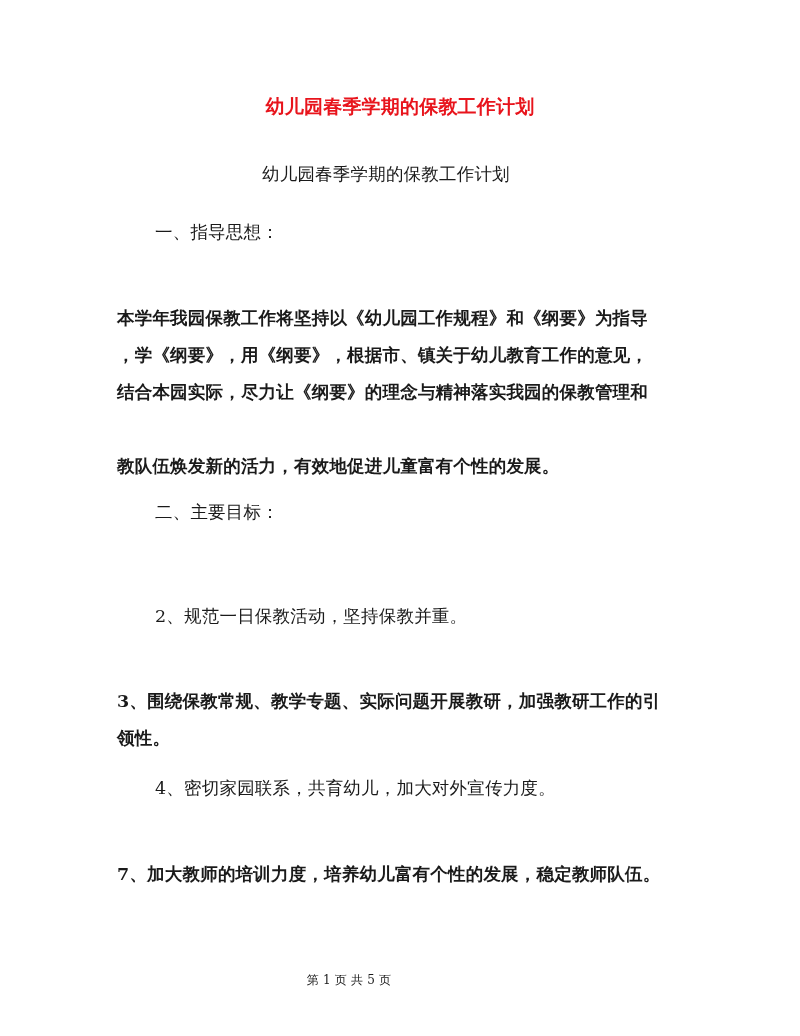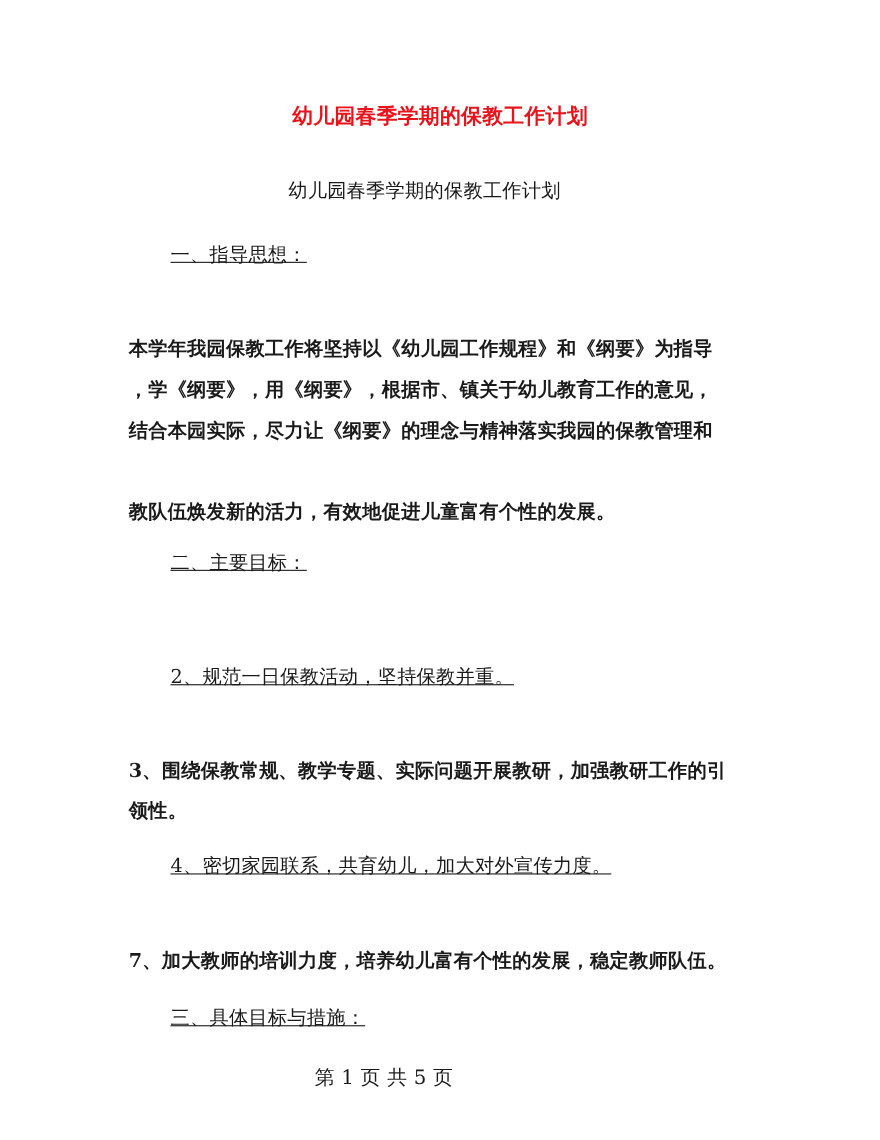--- a/index.html
+++ b/index.html
@@ -32,26 +32,26 @@
       text-align: center;
       top: 94px;
       font-size: 19px;
       font-weight: bold;
       color: #e8141c;
       font-family: "DejaVu Sans", "Liberation Sans", sans-serif;
     }
     .subtitle {
       left: 262px; top: 162px;
     }
-    .indent { left: 155px; text-decoration: underline; }
+    .indent { left: 155px; }
     .flush { left: 117px; font-weight: bold; }
     .footer {
       left: 0; width: 698px; text-align: center;
       top: 968px;
-      font-size: 18px;
+      font-size: 12px;
     }
   </style>
 </head>
 <body>
 
 <div class="page">
   <div class="line title">幼儿园春季学期的保教工作计划</div>
   <div class="line subtitle">幼儿园春季学期的保教工作计划</div>
 
   <div class="line indent" style="top:220px">一、指导思想：</div>
@@ -64,16 +64,15 @@
   <div class="line indent" style="top:500px">二、主要目标：</div>
   <div class="line indent" style="top:604px">2、规范一日保教活动，坚持保教并重。</div>
 
   <div class="line flush" style="top:689px">3、围绕保教常规、教学专题、实际问题开展教研，加强教研工作的引</div>
   <div class="line flush" style="top:726px">领性。</div>
 
   <div class="line indent" style="top:776px">4、密切家园联系，共育幼儿，加大对外宣传力度。</div>
 
   <div class="line flush" style="top:862px">7、加大教师的培训力度，培养幼儿富有个性的发展，稳定教师队伍。</div>
 
-  <div class="line indent" style="top:914px">三、具体目标与措施：</div>
 
   <div class="line footer">第 1 页 共 5 页</div>
 </div>
 
 </body></html>

